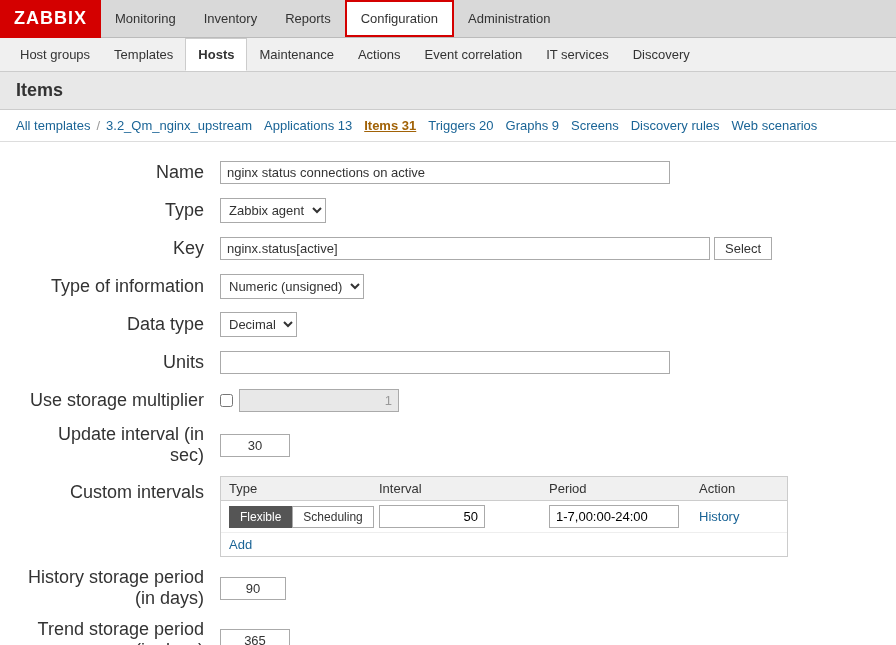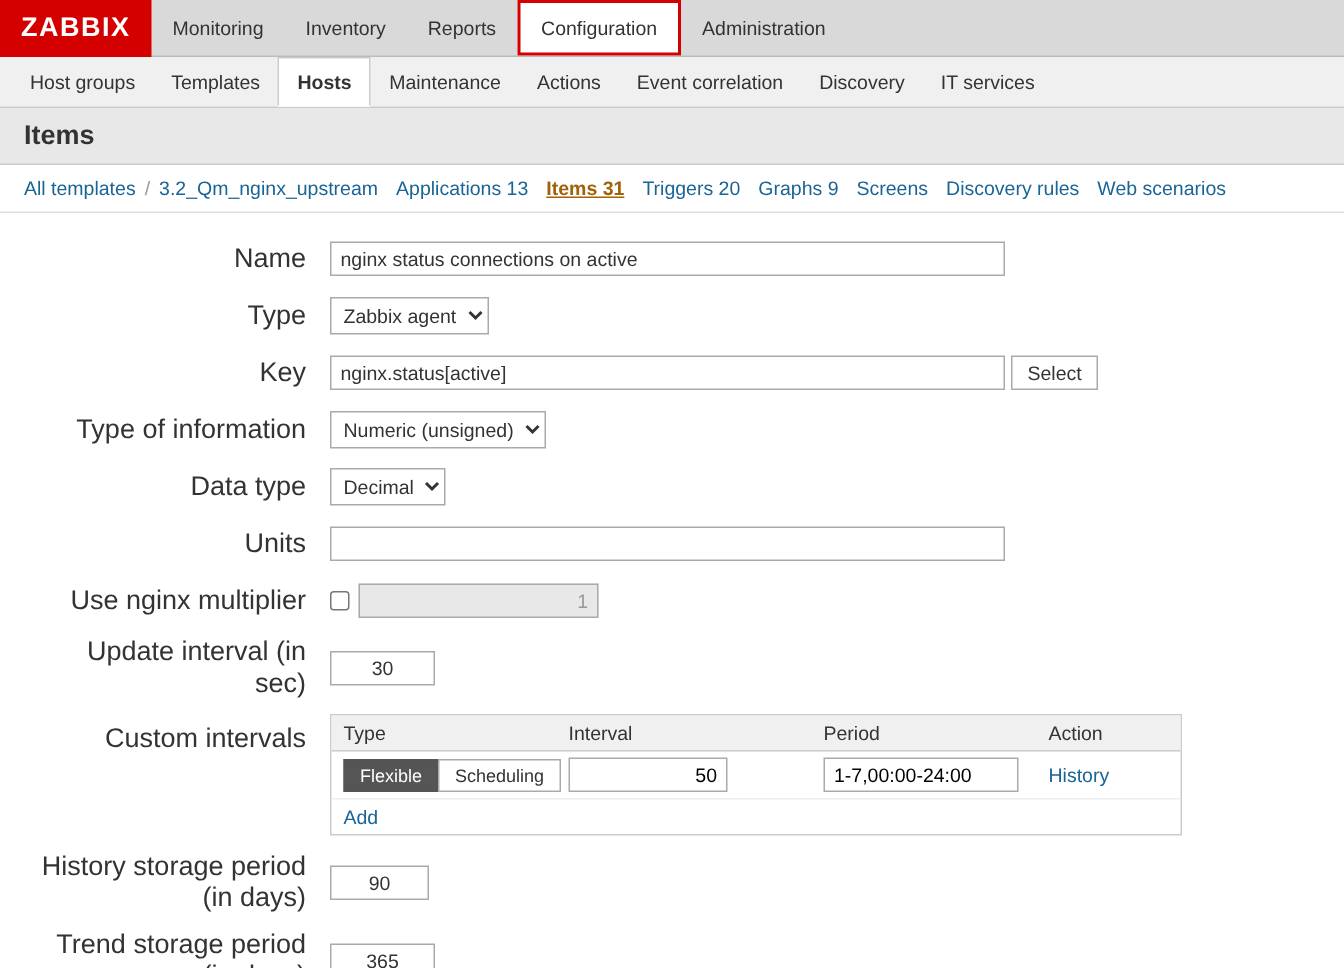--- a/index.html
+++ b/index.html
@@ -131,21 +131,21 @@
       flex-shrink: 0;
     }
     .form-input {
       border: 1px solid #aaa;
       padding: 3px 6px;
       font-size: 13px;
       color: #333;
       outline: none;
     }
     .input-name { width: 450px; }
-    .input-key { width: 450px; }
+    .input-key { width: 490px; }
     .input-units { width: 450px; }
     .input-multiplier {
       width: 160px;
       background: #e8e8e8;
       color: #999;
       text-align: right;
     }
     .input-update { width: 70px; text-align: center; }
     .input-history { width: 66px; text-align: center; }
     .input-trend { width: 70px; text-align: center; }
@@ -238,22 +238,22 @@
   </div>
 </div>
 
 <div class="second-nav">
   <a class="second-nav-item">Host groups</a>
   <a class="second-nav-item">Templates</a>
   <a class="second-nav-item active">Hosts</a>
   <a class="second-nav-item">Maintenance</a>
   <a class="second-nav-item">Actions</a>
   <a class="second-nav-item">Event correlation</a>
+  <a class="second-nav-item">IT services</a>
   <a class="second-nav-item">Discovery</a>
-  <a class="second-nav-item">IT services</a>
 </div>
 
 <div class="page-title-bar">Items</div>
 
 <div class="breadcrumb-nav">
   <a class="breadcrumb-link">All templates</a>
   <span class="breadcrumb-sep">/</span>
   <a class="breadcrumb-link">3.2_Qm_nginx_upstream</a>
   <a class="tab-link">Applications 13</a>
   <a class="tab-link active">Items 31</a>
@@ -297,21 +297,21 @@
       <option>Decimal</option>
     </select>
   </div>
 
   <div class="form-row">
     <div class="form-label">Units</div>
     <input class="form-input input-units" type="text" value="" style="">
   </div>
 
   <div class="form-row">
-    <div class="form-label">Use nginx multiplier</div>
+    <div class="form-label">Use storage multiplier</div>
     <input type="checkbox" class="custom-checkbox" style="">
     <input class="form-input input-multiplier" type="text" value="1" disabled="" style="">
   </div>
 
   <div class="form-row">
     <div class="form-label">Update interval (in sec)</div>
     <input class="form-input input-update" type="text" value="30" style="">
   </div>
 
   <div class="form-row" style="align-items: flex-start;">

